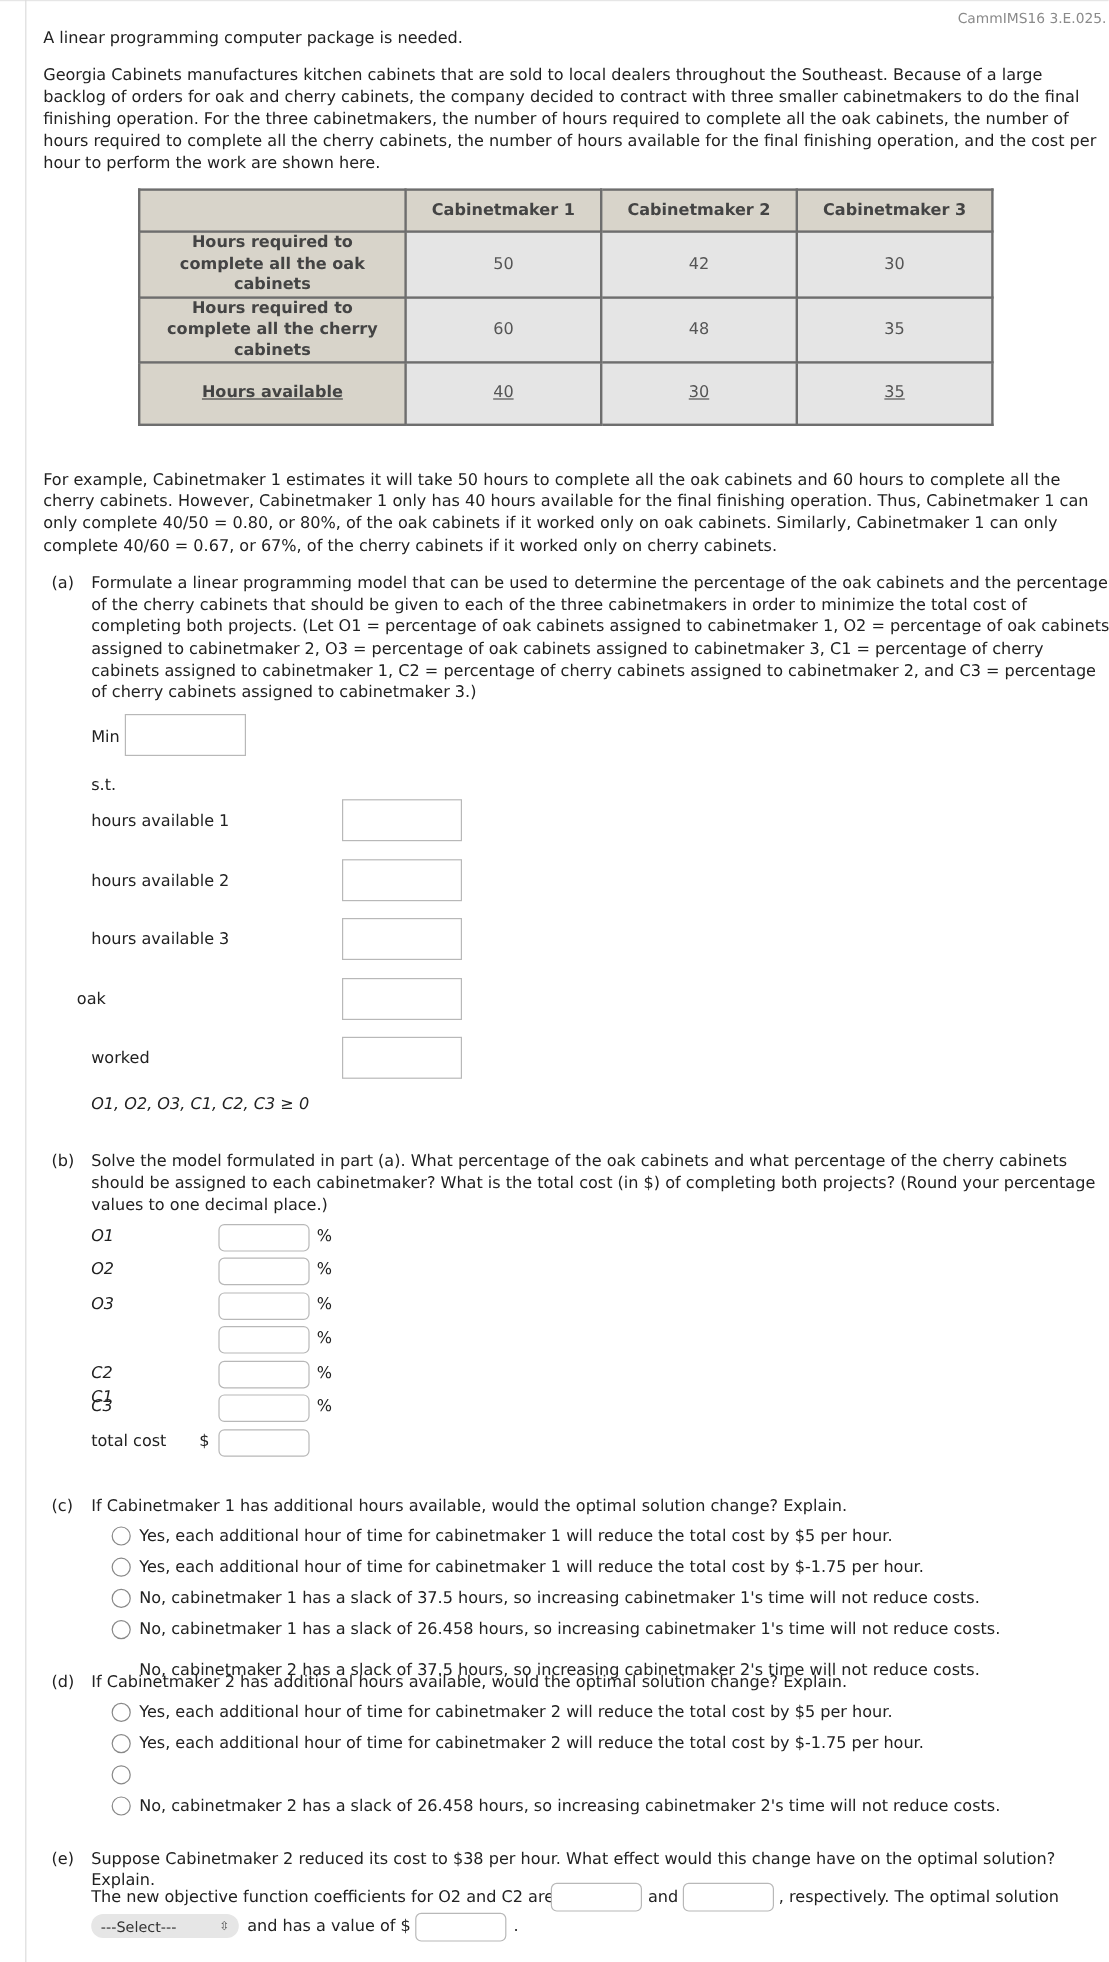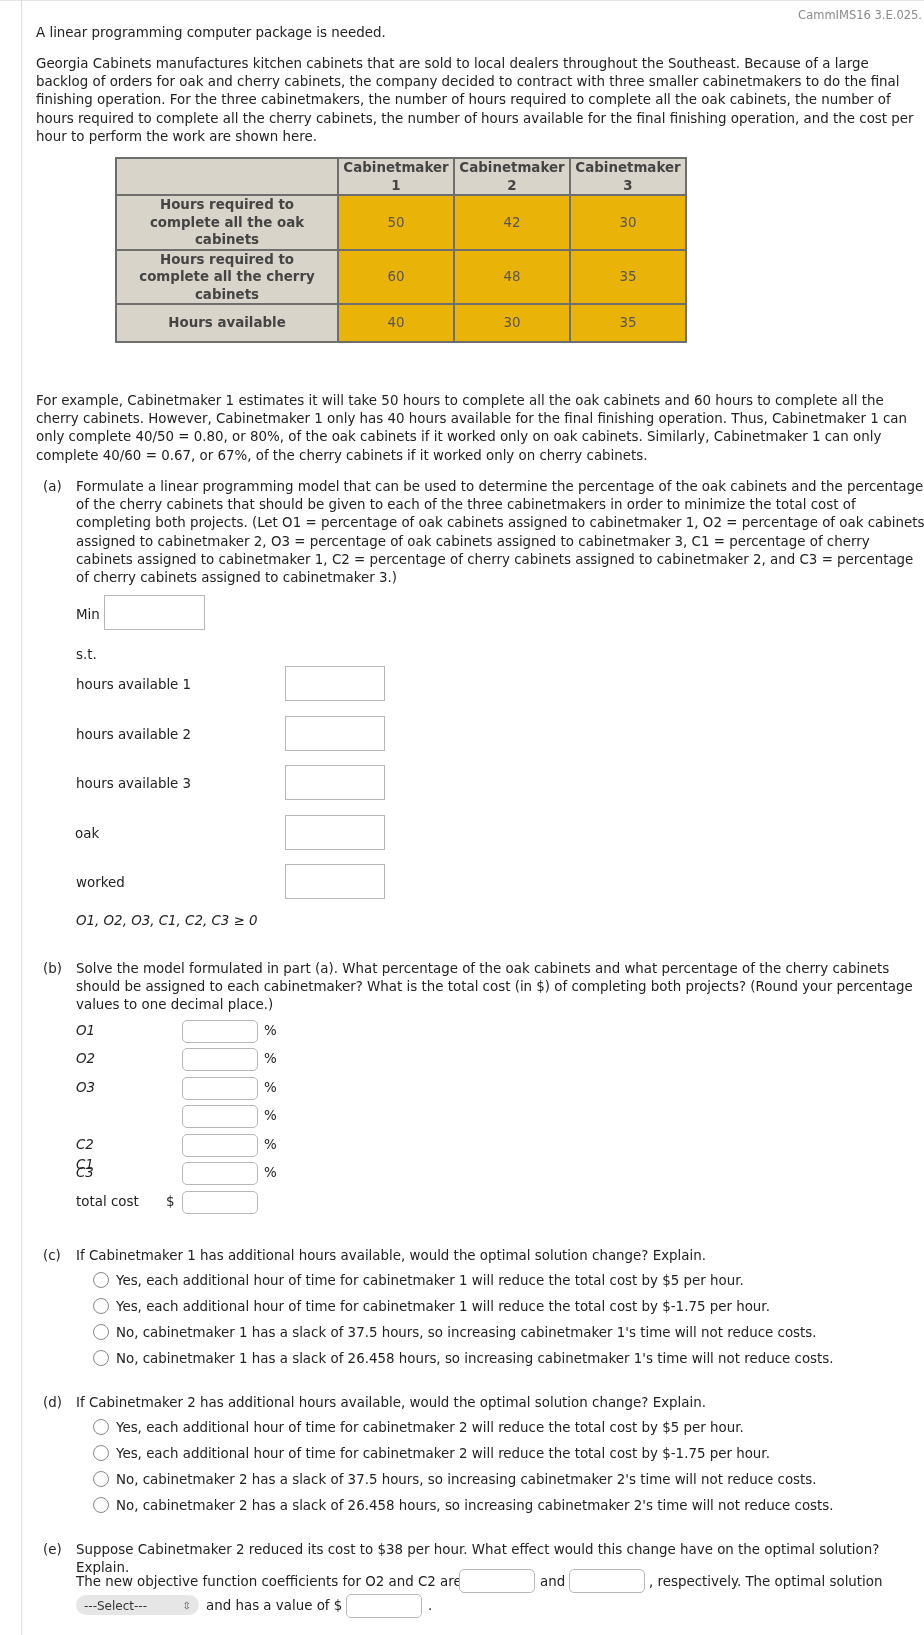--- a/index.html
+++ b/index.html
@@ -36,30 +36,30 @@
     border-collapse: collapse;
     font-size: 13.4px;
   }
   table.data td, table.data th {
     border: 2px solid #6e6e6e;
     text-align: center; vertical-align: middle;
     line-height: 17.5px;
   }
   table.data th.colhead {
     background: #d8d4ca; color: #444; font-weight: bold;
-    height: 35px; width: 116px; padding: 0 4px;
+    height: 35px; width: 163px; padding: 0 4px;
   }
   table.data th.corner { background: #d8d4ca; width: 222px; }
   table.data th.rowhead {
     background: #d8d4ca; color: #444; font-weight: bold;
     padding: 0 8px;
   }
-  table.data td { background: #eab308; color: #555; }
+  table.data td { background: #e5e5e5; color: #555; }
   table.data tr.r2 th, table.data tr.r2 td { height: 54px; }
-  table.data tr.r1 th, table.data tr.r1 td { height: 38px; }
+  table.data tr.r1 th, table.data tr.r1 td { height: 52px; text-decoration: underline; }
 
   .example { position: absolute; top: 392px; left: 0; width: 888px; }
 
   .part-label { position: absolute; left: 7px; }
   .part-text { position: absolute; left: 40px; width: 850px; }
 
   .field {
     display: inline-block; border: 1.5px solid #b8b8b8; background: #fff;
   }
   .field.sq { border-radius: 0; }
@@ -134,21 +134,21 @@
 
   <div class="lbl" style="left:40px; top:676px;">hours available 1</div>
   <input class="field sq" style="position: absolute; left: 249px; top: 666px; width: 100px; height: 35px;" type="text" value="">
 
   <div class="lbl" style="left:40px; top:726px;">hours available 2</div>
   <input class="field sq" style="position: absolute; left: 249px; top: 716px; width: 100px; height: 35px;" type="text" value="">
 
   <div class="lbl" style="left:40px; top:775px;">hours available 3</div>
   <input class="field sq" style="position: absolute; left: 249px; top: 765px; width: 100px; height: 35px;" type="text" value="">
 
-  <div class="lbl" style="left:39px; top:825px;">oak</div>
+  <div class="lbl" style="left:28px; top:825px;">oak</div>
   <input class="field sq" style="position: absolute; left: 249px; top: 815px; width: 100px; height: 35px;" type="text" value="">
 
   <div class="lbl" style="left:40px; top:874px;">worked</div>
   <input class="field sq" style="position: absolute; left: 249px; top: 864px; width: 100px; height: 35px;" type="text" value="">
 
   <div class="lbl" style="left:40px; top:912px; font-style:italic;">O1, O2, O3, C1, C2, C3 ≥ 0</div>
 
   <div class="part-label" style="top:960px;">(b)</div>
   <div class="part-text" style="top:960px;">Solve the model formulated in part (a). What percentage of the oak cabinets and what percentage of the cherry cabinets should be assigned to each cabinetmaker? What is the total cost (in $) of completing both projects? (Round your percentage values to one decimal place.)</div>
 
@@ -193,21 +193,21 @@
   <div class="opt-text" style="left:80px; top:1350px;">No, cabinetmaker 1 has a slack of 26.458 hours, so increasing cabinetmaker 1's time will not reduce costs.</div>
 
   <div class="part-label" style="top:1394px;">(d)</div>
   <div class="part-text" style="top:1394px;">If Cabinetmaker 2 has additional hours available, would the optimal solution change? Explain.</div>
 
   <div class="radio" style="left:57px; top:1419px;"></div>
   <div class="opt-text" style="left:80px; top:1419px;">Yes, each additional hour of time for cabinetmaker 2 will reduce the total cost by $5 per hour.</div>
   <div class="radio" style="left:57px; top:1445px;"></div>
   <div class="opt-text" style="left:80px; top:1445px;">Yes, each additional hour of time for cabinetmaker 2 will reduce the total cost by $-1.75 per hour.</div>
   <div class="radio" style="left:57px; top:1471px;"></div>
-  <div class="opt-text" style="left:80px; top:1471px;">No, cabinetmaker 2 has a slack of 37.5 hours, so increasing cabinetmaker 2's time will not reduce costs.</div>
+  <div class="opt-text" style="left:80px; top:1384px;">No, cabinetmaker 2 has a slack of 37.5 hours, so increasing cabinetmaker 2's time will not reduce costs.</div>
   <div class="radio" style="left:57px; top:1497px;"></div>
   <div class="opt-text" style="left:80px; top:1497px;">No, cabinetmaker 2 has a slack of 26.458 hours, so increasing cabinetmaker 2's time will not reduce costs.</div>
 
   <div class="part-label" style="top:1541px;">(e)</div>
   <div class="part-text" style="top:1541px;">Suppose Cabinetmaker 2 reduced its cost to $38 per hour. What effect would this change have on the optimal solution? Explain.</div>
 
   <div class="lbl" style="left:40px; top:1573px;">The new objective function coefficients for O2 and C2 are</div>
   <input class="field rd" style="position: absolute; left: 423px; top: 1569px; width: 76px; height: 24px;" type="text">
   <div class="lbl" style="left:504px; top:1573px;">and</div>
   <input class="field rd" style="position: absolute; left: 533px; top: 1569px; width: 76px; height: 24px;" type="text">

